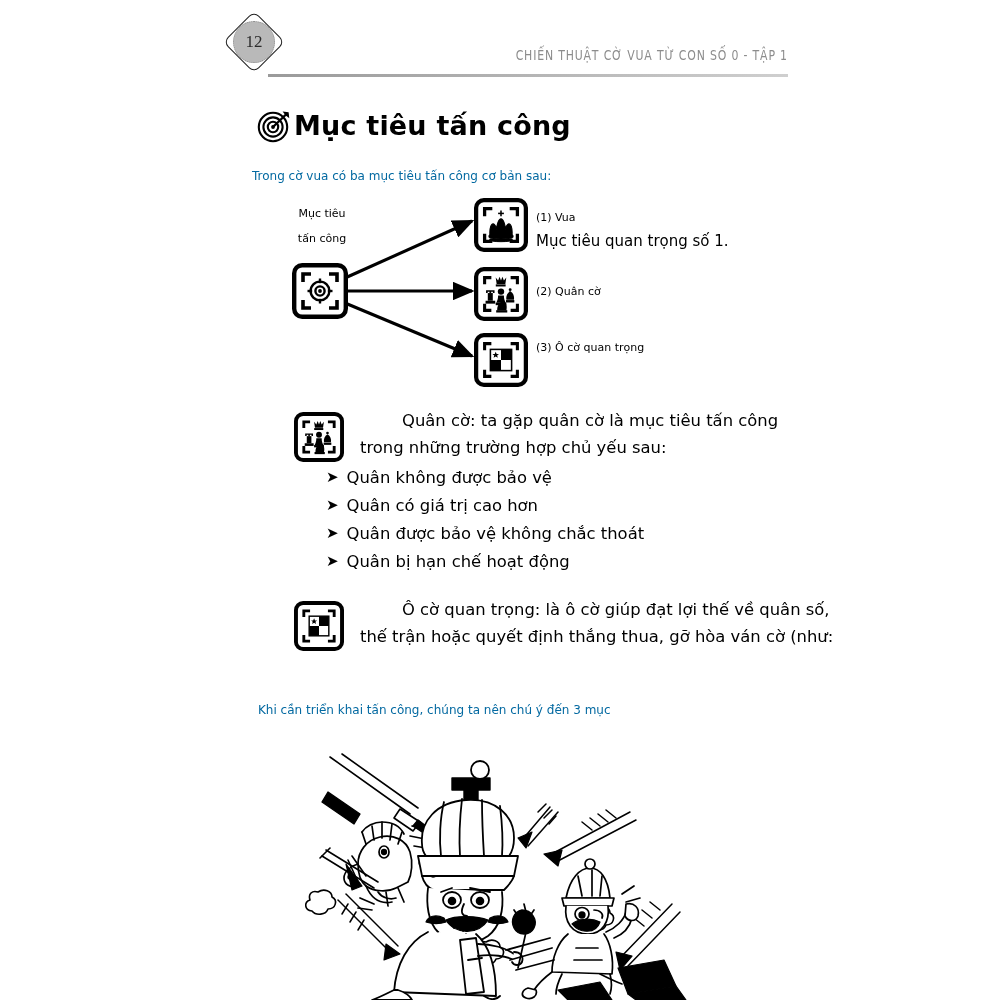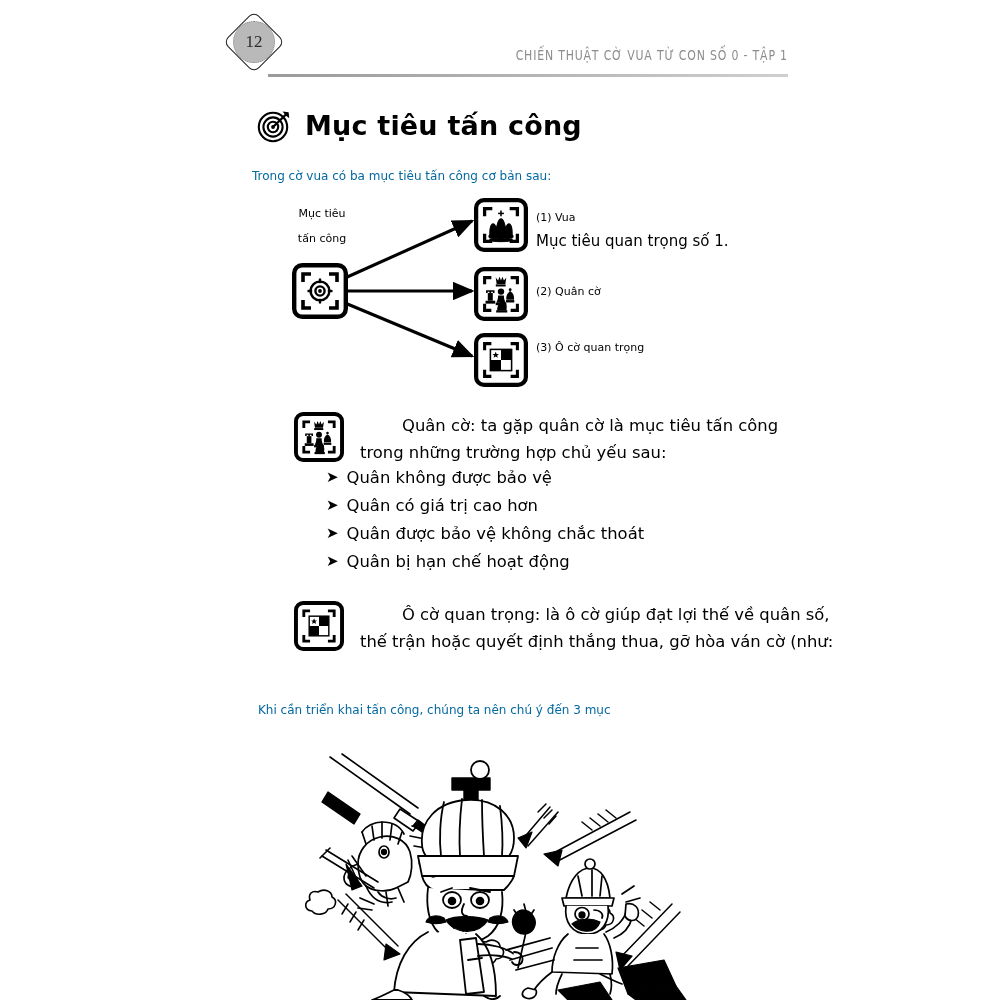--- a/index.html
+++ b/index.html
@@ -80,21 +80,20 @@
     background: linear-gradient(to right, #9a9a9a, #cfcfcf);
   }
 
   
   #section-title {
     position: absolute;
     left: 256px;
     top: 106px;
     display: flex;
     align-items: center;
-    gap: 11px;
   }
   #section-title .title-text {
     font-size: 27px;
     font-weight: 600;
     letter-spacing: 0.2px;
     white-space: nowrap;
   }
   .target-arrow-icon { display: block; }
 
   
@@ -135,21 +134,21 @@
   #label-pieces  { left: 286px; top: 86px; }
   #label-square  { left: 286px; top: 142px; }
 
   
   .icon-box { position: absolute; }
 
   
   .para-block {
     position: absolute;
     display: flex;
-    align-items: flex-end;
+    align-items: flex-start;
     padding-left: 48px;
   }
   .para-block .para-icon {
     flex: 0 0 auto;
     margin-right: 16px;
     margin-top: 4px;
   }
   .para-block .para-body {
     font-size: 16.4px;
     line-height: 26.5px;

